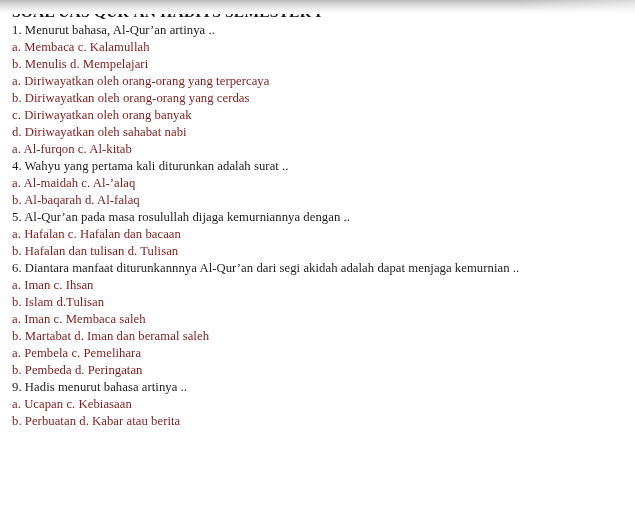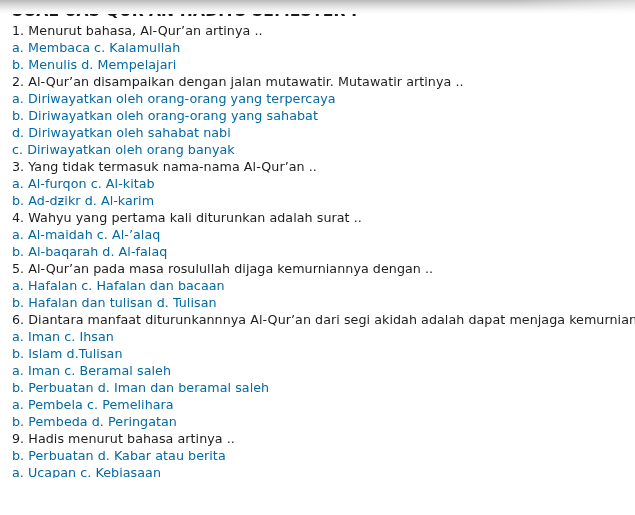--- a/index.html
+++ b/index.html
@@ -12,20 +12,21 @@
     background: #ffffff;
     font-family: "DejaVu Sans", sans-serif;
     overflow: hidden;
   }
   #page {
     position: relative;
     width: 635px;
     height: 478px;
     background: #ffffff;
     overflow: hidden;
+    font-family: Liberation Serif, serif;
   }
   
   #scan-shadow-top {
     position: absolute;
     left: 0;
     top: 0;
     width: 635px;
     height: 14px;
     background: linear-gradient(to bottom,
         #b9b9b9 0%,
@@ -63,21 +64,21 @@
     font-weight: bold;
     color: #1a1a1a;
     letter-spacing: 0.2px;
     line-height: 19px;
     margin: 0 0 1px 0;
     white-space: nowrap;
   }
   .doc-line {
     font-size: 12.7px;
     font-weight: normal;
-    color: #0369a1;
+    color: #7f1d1d;
     line-height: 17px;
     height: 17px;
     white-space: nowrap;
     letter-spacing: 0.05px;
   }
   .doc-line.question {
     color: #1d1d1d;
   }
 </style>
 </head>
@@ -87,40 +88,37 @@
 
   <div id="scan-shadow-top"></div>
   <div id="scan-shadow-right"></div>
 
   <div id="content">
     <div class="doc-title">SOAL UAS QUR'AN HADITS SEMESTER I</div>
     <div id="lines">
         <div class="doc-line question">1. Menurut bahasa, Al-Qur’an artinya ..</div>
         <div class="doc-line option">a. Membaca c. Kalamullah</div>
         <div class="doc-line option">b. Menulis d. Mempelajari</div>
-        <div class="doc-line question">2. Al-Qur’an disampaikan dengan jalan mutawatir. Mutawatir artinya ..</div>
         <div class="doc-line option">a. Diriwayatkan oleh orang-orang yang terpercaya</div>
-        <div class="doc-line option">b. Diriwayatkan oleh orang-orang yang sahabat</div>
+        <div class="doc-line option">b. Diriwayatkan oleh orang-orang yang cerdas</div>
+        <div class="doc-line option">c. Diriwayatkan oleh orang banyak</div>
         <div class="doc-line option">d. Diriwayatkan oleh sahabat nabi</div>
-        <div class="doc-line option">c. Diriwayatkan oleh orang banyak</div>
-        <div class="doc-line question">3. Yang tidak termasuk nama-nama Al-Qur’an ..</div>
         <div class="doc-line option">a. Al-furqon c. Al-kitab</div>
-        <div class="doc-line option">b. Ad-dƶikr d. Al-karim</div>
         <div class="doc-line question">4. Wahyu yang pertama kali diturunkan adalah surat ..</div>
         <div class="doc-line option">a. Al-maidah c. Al-’alaq</div>
         <div class="doc-line option">b. Al-baqarah d. Al-falaq</div>
         <div class="doc-line question">5. Al-Qur’an pada masa rosulullah dijaga kemurniannya dengan ..</div>
         <div class="doc-line option">a. Hafalan c. Hafalan dan bacaan</div>
         <div class="doc-line option">b. Hafalan dan tulisan d. Tulisan</div>
         <div class="doc-line question">6. Diantara manfaat diturunkannnya Al-Qur’an dari segi akidah adalah dapat menjaga kemurnian ..</div>
         <div class="doc-line option">a. Iman c. Ihsan</div>
         <div class="doc-line option">b. Islam d.Tulisan</div>
-        <div class="doc-line option">a. Iman c. Beramal saleh</div>
-        <div class="doc-line option">b. Perbuatan d. Iman dan beramal saleh</div>
+        <div class="doc-line option">a. Iman c. Membaca saleh</div>
+        <div class="doc-line option">b. Martabat d. Iman dan beramal saleh</div>
         <div class="doc-line option">a. Pembela c. Pemelihara</div>
         <div class="doc-line option">b. Pembeda d. Peringatan</div>
         <div class="doc-line question">9. Hadis menurut bahasa artinya ..</div>
+        <div class="doc-line option">a. Ucapan c. Kebiasaan</div>
         <div class="doc-line option">b. Perbuatan d. Kabar atau berita</div>
-        <div class="doc-line option">a. Ucapan c. Kebiasaan</div>
       </div>
   </div>
 
 </div>
 
 </body></html>

